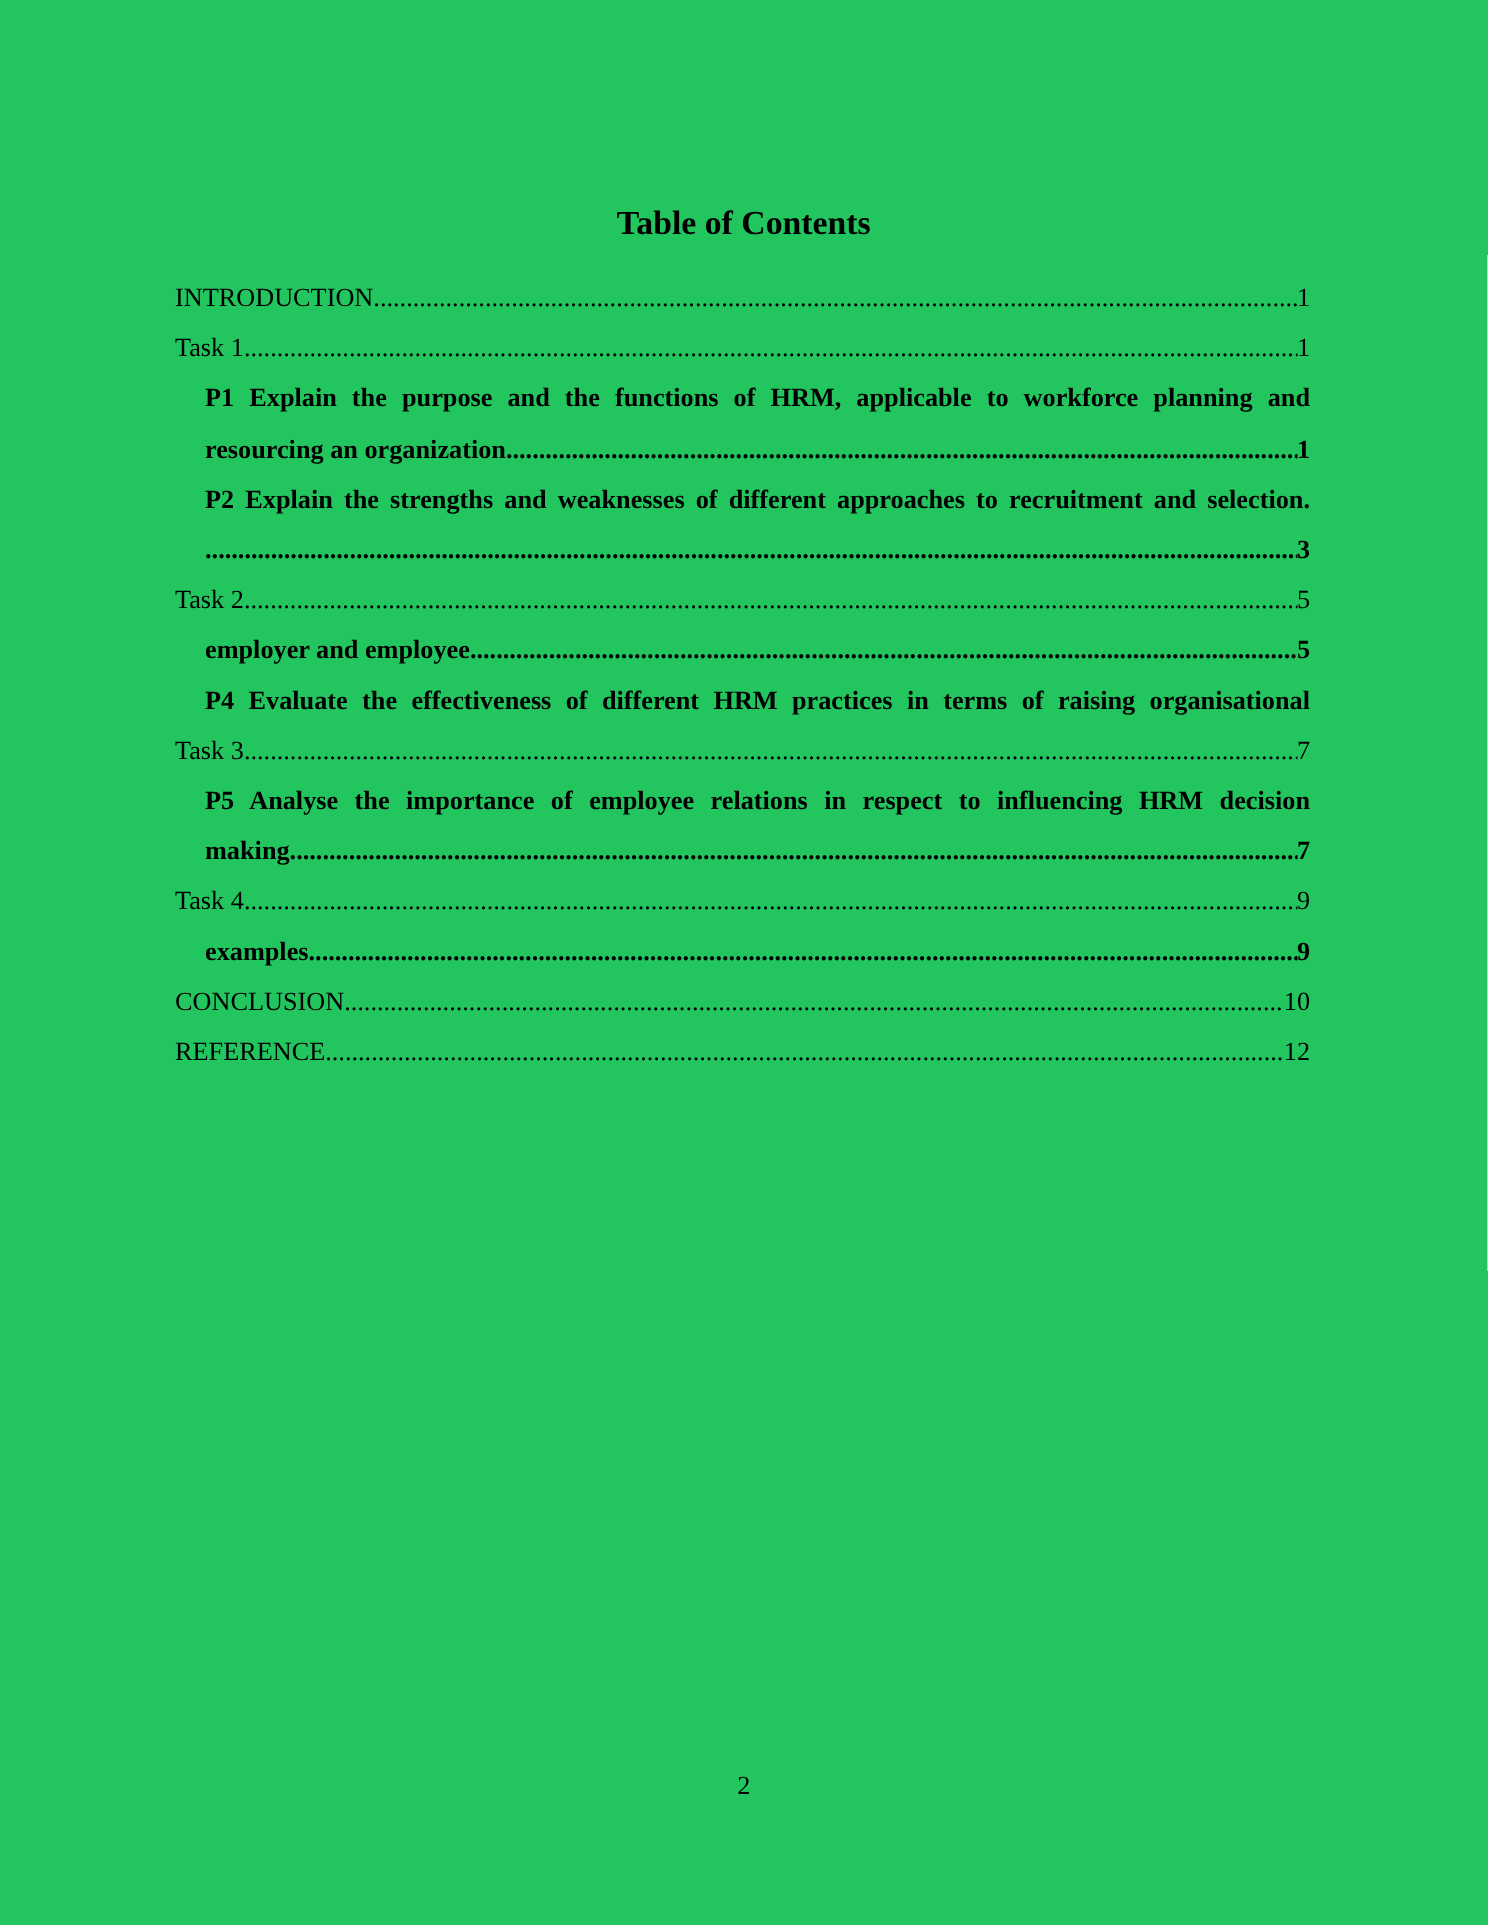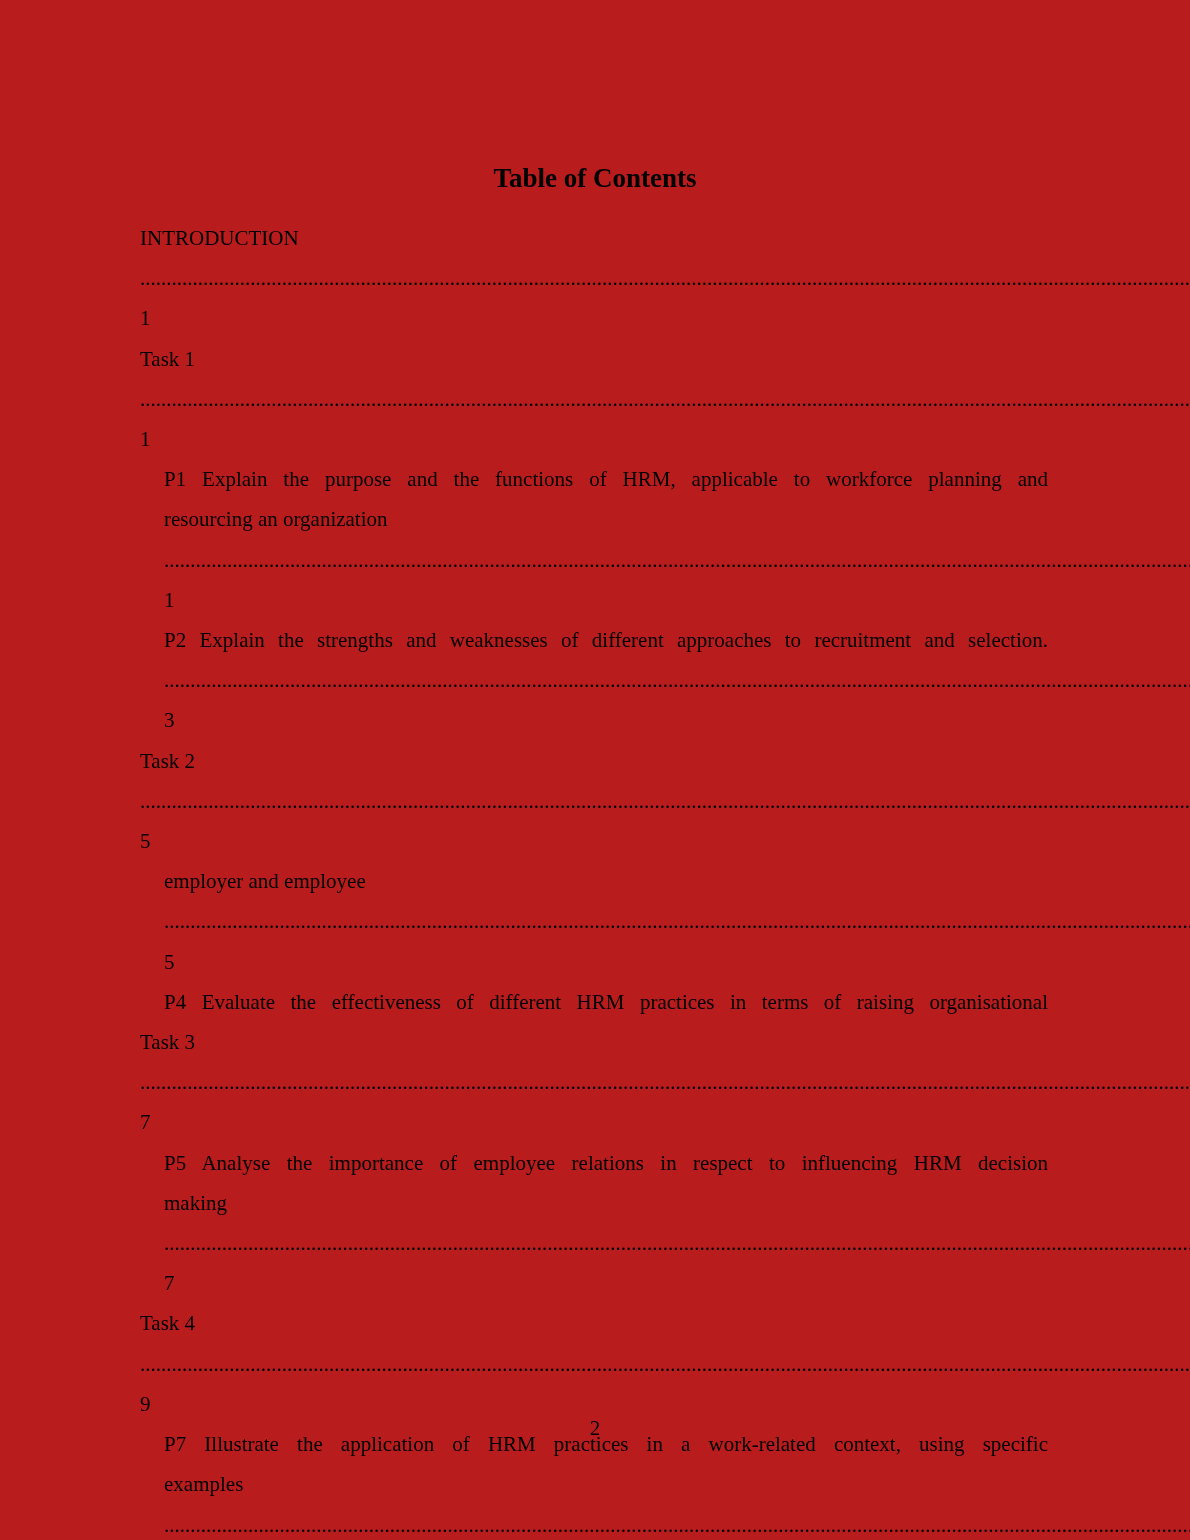--- a/index.html
+++ b/index.html
@@ -10,45 +10,45 @@
   body {
     width: 1190px;
     height: 1540px;
     color: #000000;
     font-family: "Liberation Serif", "DejaVu Serif", serif;
   }
   .page {
     position: relative;
     width: 1190px;
     height: 1540px;
-    background: #b91c1c;
+    background: #22c55e;
     overflow: hidden;
   }
   .title {
     margin: 0;
     padding-top: 158px;
     font-size: 27px;
     line-height: 40px;
     font-weight: bold;
     text-align: center;
   }
   .toc {
     margin-top: 20px;
     padding-left: 140px;
     padding-right: 142px;
     font-size: 21px;
     line-height: 40.2px;
   }
   .toc-line {
     display: flex;
-    align-items: flex-start;
-    flex-direction: column;
+    align-items: flex-end;
   }
   .toc-line.indented {
     padding-left: 24px;
+    font-weight: bold;
   }
   .toc-line.fill-line {
     display: block;
     text-align: justify;
     text-align-last: justify;
     -moz-text-align-last: justify;
   }
   .toc-text {
     flex: 0 0 auto;
     white-space: nowrap;
@@ -125,21 +125,20 @@
       <div class="toc-line indented">
         <span class="toc-text">making</span>
         <span class="dots"></span>
         <span class="pg">7</span>
       </div>
       <div class="toc-line">
         <span class="toc-text">Task 4</span>
         <span class="dots"></span>
         <span class="pg">9</span>
       </div>
-      <div class="toc-line indented fill-line">P7 Illustrate the application of HRM practices in a work-related context, using specific</div>
       <div class="toc-line indented">
         <span class="toc-text">examples</span>
         <span class="dots"></span>
         <span class="pg">9</span>
       </div>
       <div class="toc-line">
         <span class="toc-text">CONCLUSION</span>
         <span class="dots"></span>
         <span class="pg">10</span>
       </div>

